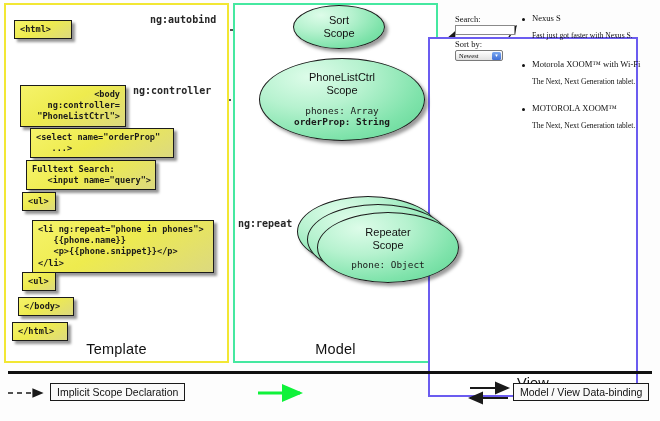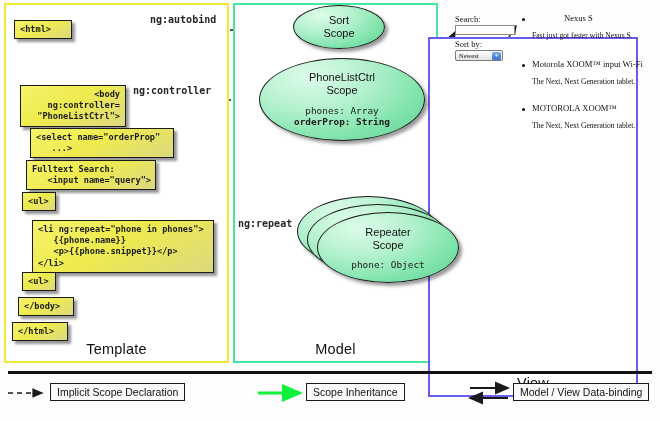--- a/index.html
+++ b/index.html
@@ -278,25 +278,25 @@
     <div class="view-label" style="left:455px; top:14px;">Search:</div>
     <input class="view-input" style="left: 455px; top: 25px; width: 60px; height: 10px; font-size: 7px; padding: 0px 2px;" value="">
 
     <div class="view-label" style="left:455px; top:39px;">Sort by:</div>
     <div class="view-select" style="left:455px; top:50px; width:48px; height:11px;">
       <span>Newest</span>
       <span class="view-select-btn">▾</span>
     </div>
 
     <div class="phone-bullet" style="left:522px; top:18px;"></div>
-    <div class="phone-name" style="left:532px; top:13px;margin-left:32px;">Nexus S</div>
+    <div class="phone-name" style="left:532px; top:13px;">Nexus S</div>
     <div class="phone-snippet" style="left:532px; top:31px;">Fast just got faster with Nexus S.</div>
 
     <div class="phone-bullet" style="left:522px; top:64px;"></div>
-    <div class="phone-name" style="left:532px; top:59px;">Motorola XOOM™ input Wi-Fi</div>
+    <div class="phone-name" style="left:532px; top:59px;">Motorola XOOM™ with Wi-Fi</div>
     <div class="phone-snippet" style="left:532px; top:77px;">The Next, Next Generation tablet.</div>
 
     <div class="phone-bullet" style="left:522px; top:108px;"></div>
     <div class="phone-name" style="left:532px; top:103px;">MOTOROLA XOOM™</div>
     <div class="phone-snippet" style="left:532px; top:121px;">The Next, Next Generation tablet.</div>
 
   </div>
 
   <div id="legend">
     <div class="legend-rule"></div>
@@ -313,17 +313,16 @@
           <path d="M0,0 L7,3 L0,6 z" fill="#0ff23a"></path>
         </marker>
       </defs>
       <line x1="8" y1="22" x2="42" y2="22" stroke="#1a1a1a" stroke-width="1.6" stroke-dasharray="5,4" marker-end="url(#lg-blk)"></line>
       <line x1="258" y1="22" x2="300" y2="22" stroke="#0ff23a" stroke-width="3" marker-end="url(#lg-grn)"></line>
       <line x1="470" y1="17" x2="508" y2="17" stroke="#1a1a1a" stroke-width="2.2" marker-end="url(#lg-blk2)"></line>
       <line x1="508" y1="27" x2="470" y2="27" stroke="#1a1a1a" stroke-width="2.2" marker-end="url(#lg-blk2)"></line>
     </svg>
 
     <div class="legend-item-label" style="left:50px; top:18px;">Implicit Scope Declaration</div>
-    <div class="legend-item-label" style="left:306px; top:18px;">Scope Inheritance</div>
     <div class="legend-item-label" style="left:513px; top:18px;">Model / View Data-binding</div>
   </div>
 
 </div>
 
 </body></html>

